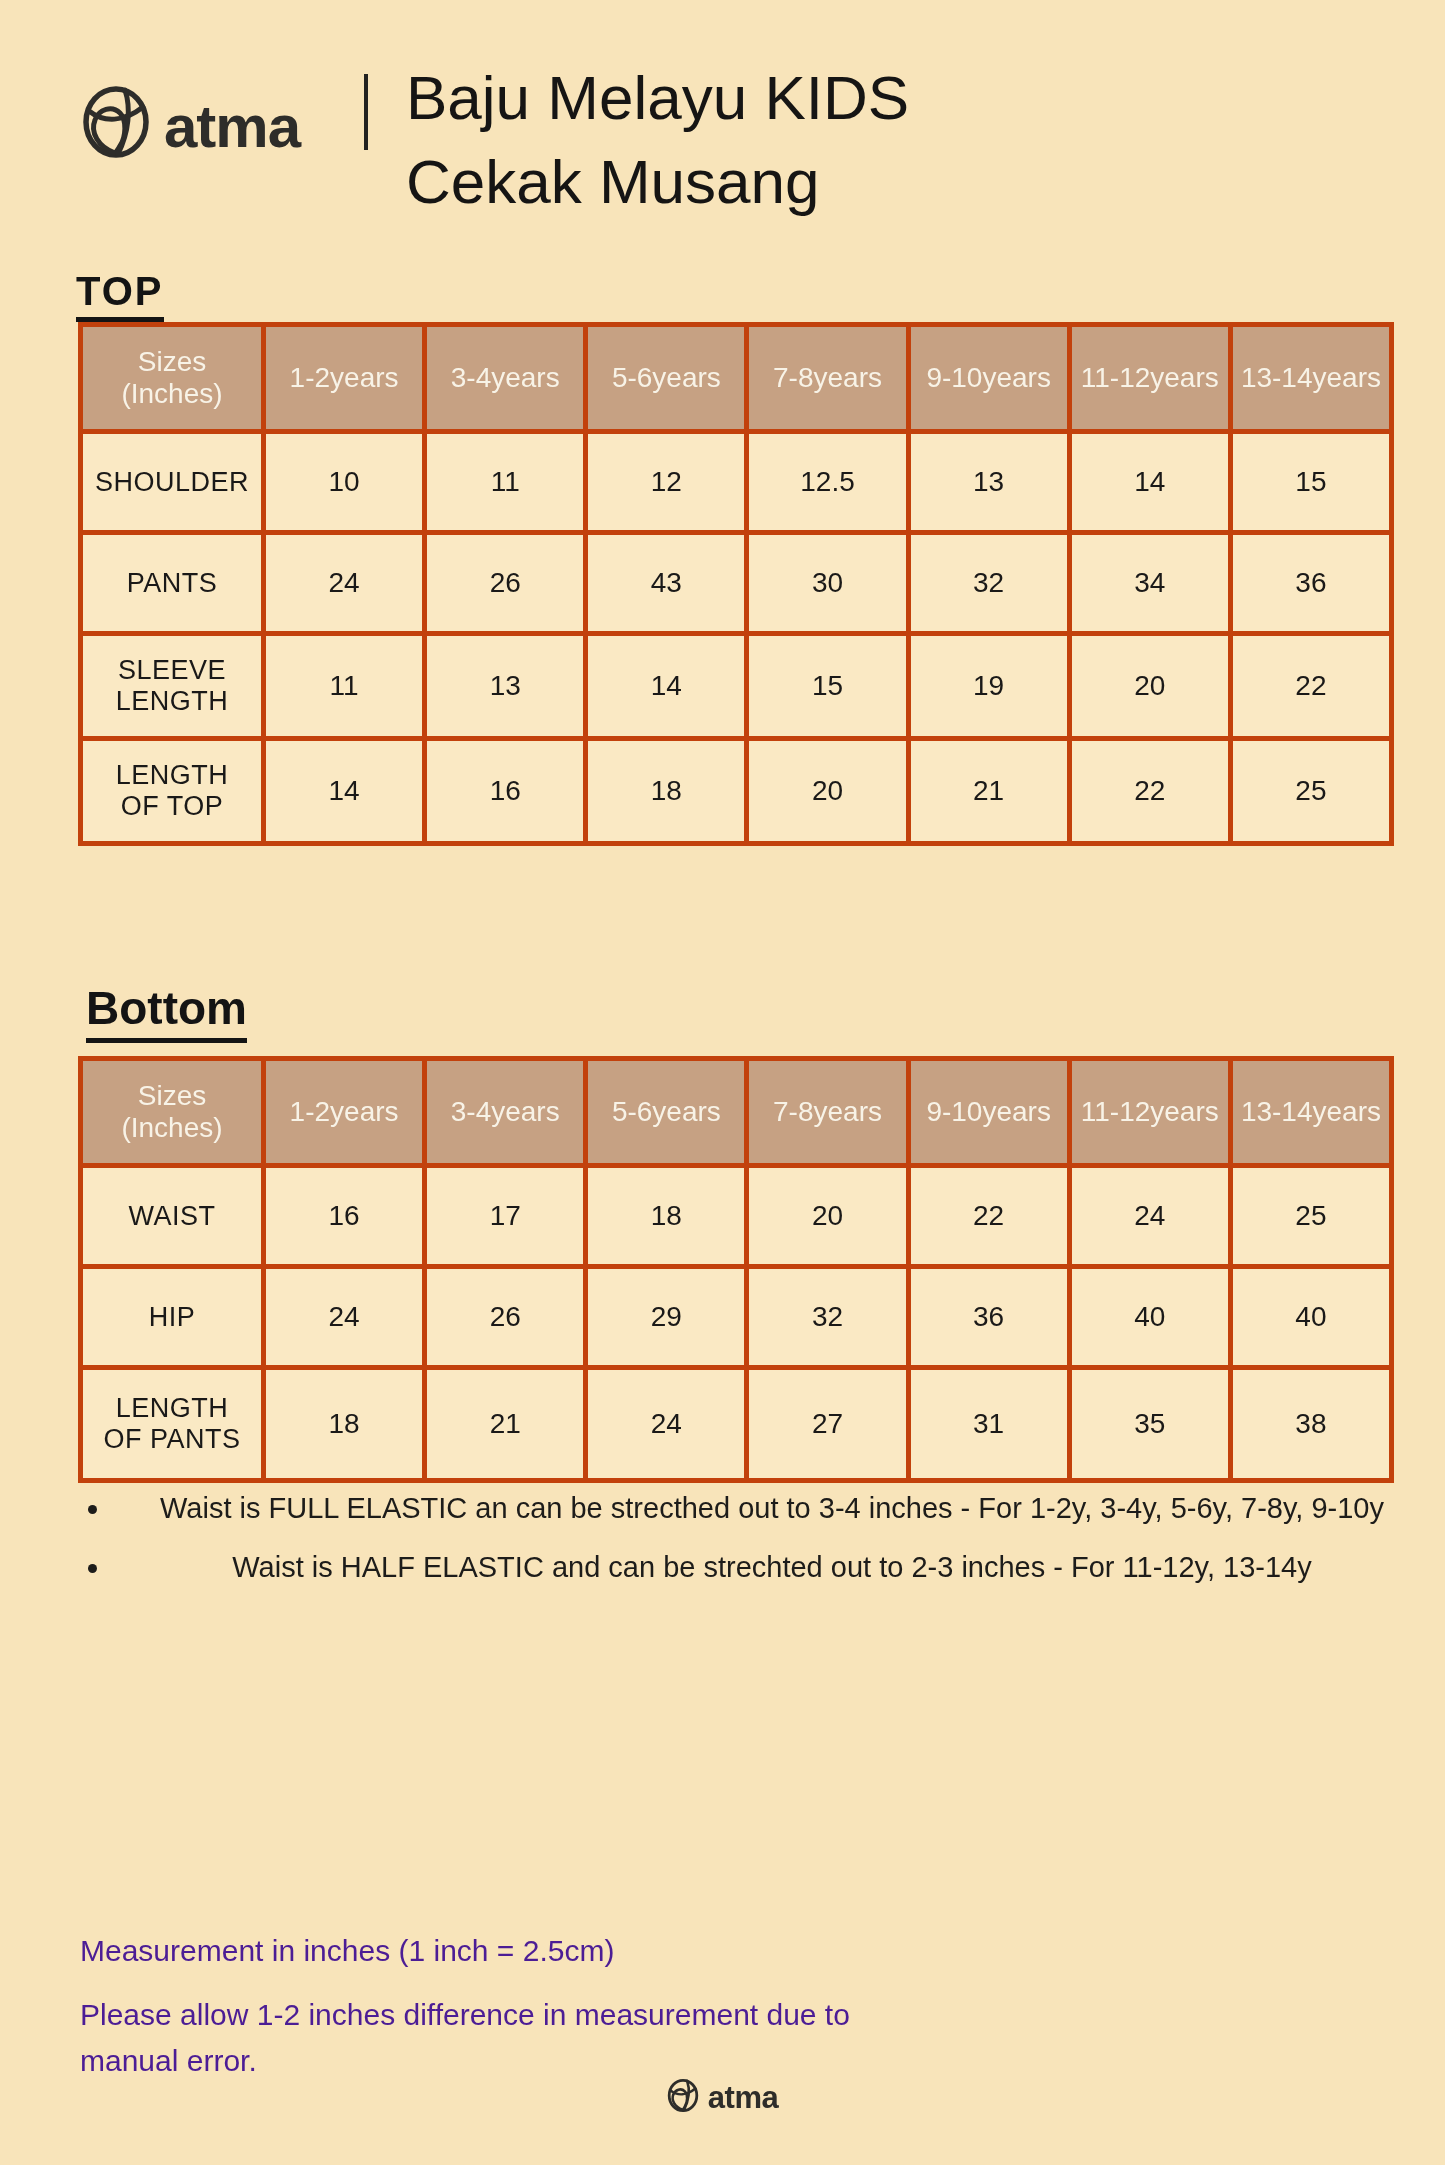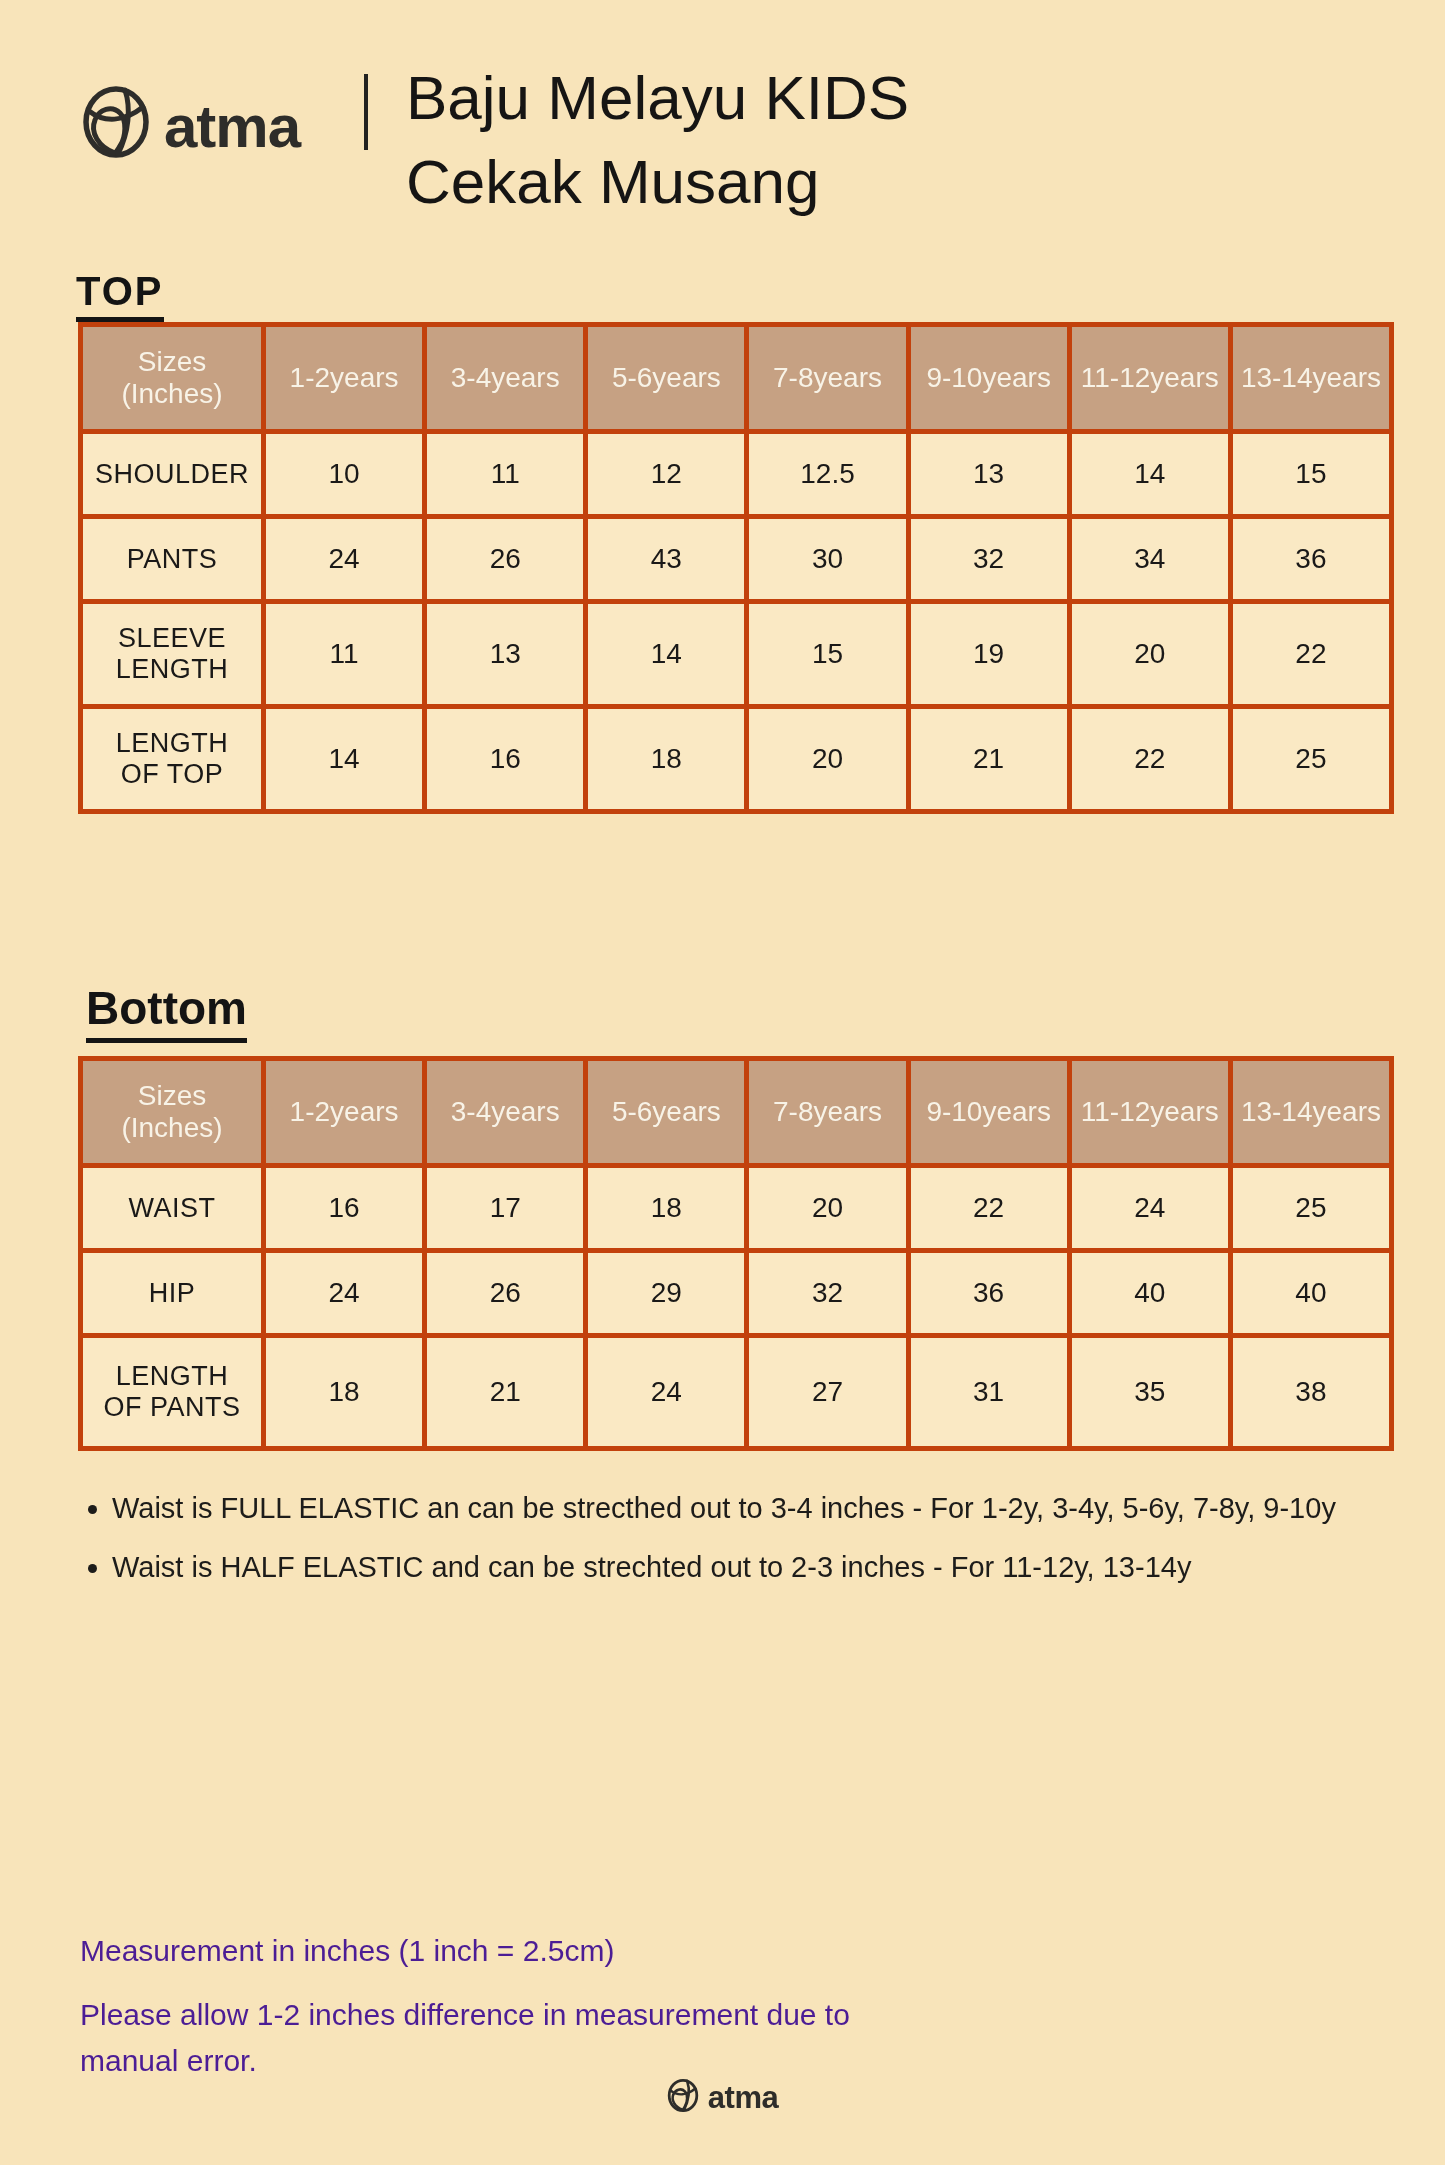--- a/index.html
+++ b/index.html
@@ -62,30 +62,30 @@
   }
   .size-table thead th:first-child { width:176px; }
   .size-table tbody th {
     background:#fae9c4; color:#1a1918;
     font-weight:400; font-size:27px; letter-spacing:0.5px;
   }
   .size-table tbody td {
     background:#fae9c4; color:#1a1918;
     font-size:28px;
   }
-  .size-table tbody tr { height:80px; }
+  .size-table tbody tr { height:96px; }
   #top-table tbody tr:nth-child(3),
   #top-table tbody tr:nth-child(4)   { height:100px; }
   #bottom-table tbody tr:nth-child(3){ height:108px; }
 
   
   .notes {
     position:absolute; left:72px; top:1492px;
     width:1320px; margin:0; padding-left:40px;
-    font-size:29px; color:#1d1c1a;
+    font-size:29px; color:#1d1c1a;text-align:center;
   }
   .notes li { margin-bottom:26px; }
 
   
   .footer-text {
     position:absolute; left:80px; top:1928px;
     font-size:30px; line-height:46px; color:#4c1d95;
   }
   .footer-text p { margin:0; }
   .footer-text p + p { margin-top:18px; width:870px; }

